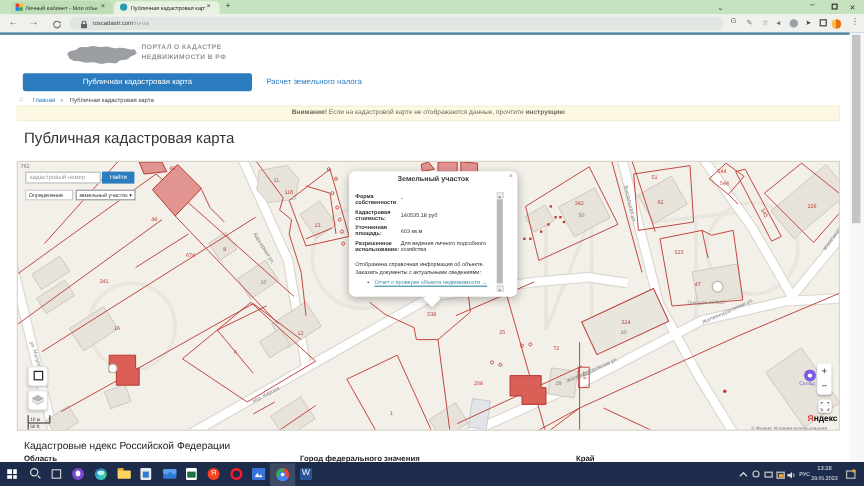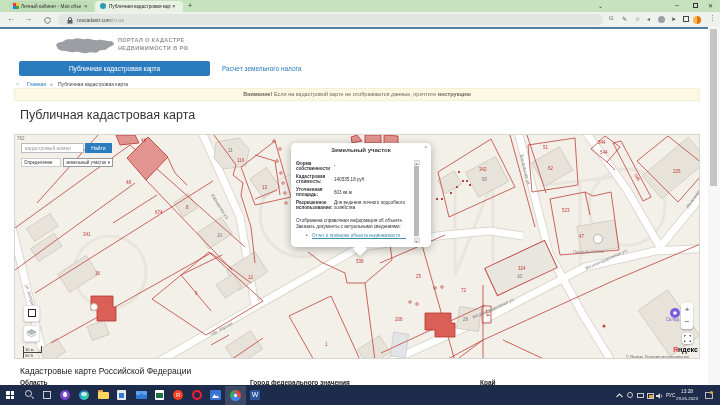--- a/index.html
+++ b/index.html
@@ -321,21 +321,21 @@
 <div class="abs" style="left:334px;top:200px;width:76px;font-size:4.6px;color:#333;line-height:5.4px;">Для ведения личного подсобного хозяйства</div>
 <div class="abs" style="left:296px;top:218px;width:116px;font-size:4.6px;color:#333;line-height:6px;">Отображена справочная информация об объекте. Заказать документы с актуальными сведениями:</div>
 <div class="abs" style="left:306px;top:233px;font-size:4.6px;color:#333;">•</div>
 <div class="abs" style="left:312px;top:233px;font-size:4.6px;color:#3d8fae;text-decoration:underline;">Отчет о проверке объекта недвижимости →</div>
 
 <div class="abs" style="left:414px;top:160px;width:5px;height:83px;background:#f0f0f0;"></div>
 <div class="abs" style="left:413.5px;top:160px;width:6px;height:5px;background:#ededed;border:0.5px solid #d5d5d5;font-size:4px;line-height:5px;text-align:center;color:#888;">▴</div>
 <div class="abs" style="left:414px;top:166px;width:5px;height:70px;background:#b9b9b9;"></div>
 <div class="abs" style="left:413.5px;top:238px;width:6px;height:5px;background:#ededed;border:0.5px solid #d5d5d5;font-size:4px;line-height:5px;text-align:center;color:#888;">▾</div>
 
-<div class="abs" style="left:20px;top:366px;font-size:8.5px;color:#222;">Кадастровые карте Российской Федерации</div>
+<div class="abs" style="left:20px;top:366px;font-size:8.5px;color:#222;">Кадастровые ндекс Российской Федерации</div>
 <div class="abs" style="left:20px;top:379px;font-size:6.5px;font-weight:bold;color:#222;">Область</div>
 <div class="abs" style="left:250px;top:379px;font-size:6.5px;font-weight:bold;color:#222;">Город федерального значения</div>
 <div class="abs" style="left:480px;top:379px;font-size:6.5px;font-weight:bold;color:#222;">Край</div>
 
 <div class="abs" style="left:708px;top:27px;width:12px;height:358px;background:#f7f7f7;"></div>
 <div class="abs" style="left:710px;top:29px;width:7px;height:157px;background:#c4c4c4;"></div>
 
 <div class="abs" style="left:0;top:385px;width:720px;height:20px;background:#1e2c4c;"></div>
 
 <div class="abs" style="left:6px;top:391px;width:8px;height:8px;">

